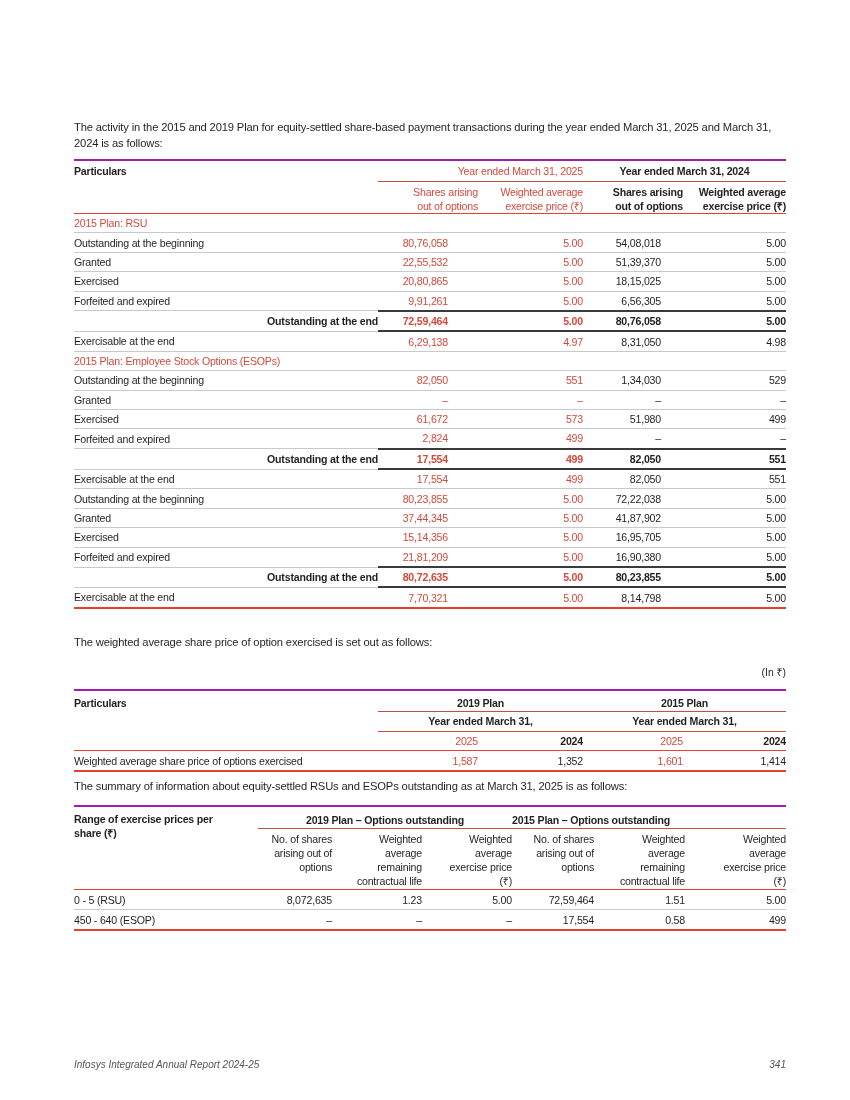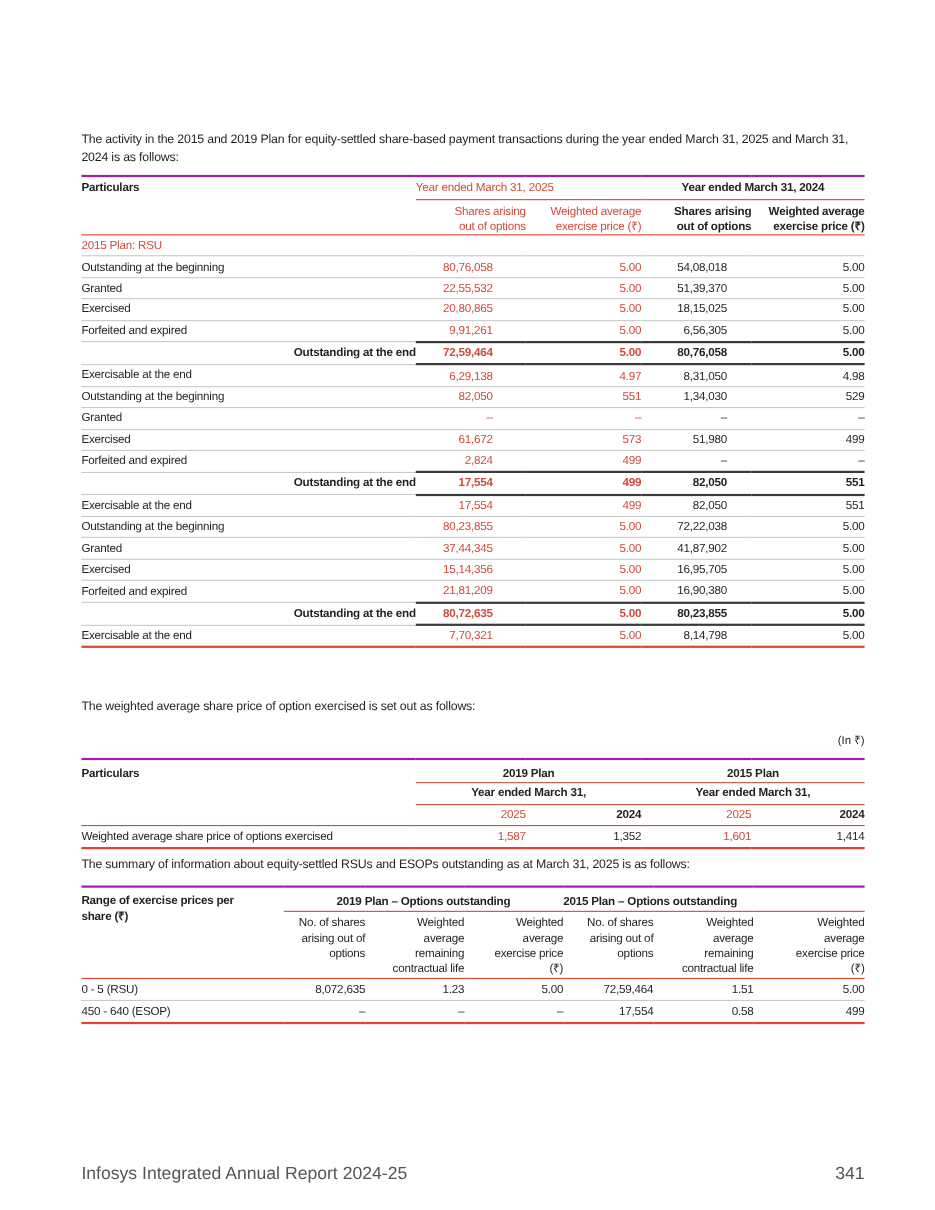--- a/index.html
+++ b/index.html
@@ -14,39 +14,39 @@
   .row td { height: 18.4px; border-bottom: 1px solid #c9c9c9; vertical-align: middle; }
   .num { text-align: right; }
   .bold td { font-weight: bold; text-align: right; }
   .thickabove td.c { border-top: 2px solid #3a3a3a; }
   .thickbelow td.c { border-bottom: 2px solid #3a3a3a; }
   .section td { color: #d14a3c; height: 18.4px; border-bottom: 1px solid #c9c9c9; }
   .hdr td { vertical-align: top; }
   .last td { border-bottom: 2px solid #e3422f; }
   .note { position: absolute; font-size: 11.2px; letter-spacing: -0.15px; }
   .unit { position: absolute; right: 64px; font-size: 10.4px; }
-  .footer { position: absolute; top: 1059px; font-size: 16px; color: #555; }
+  .footer { position: absolute; top: 1059px; font-size: 10px; color: #555; font-style: italic; }
 </style>
 </head>
 <body>
 
 <div class="intro" style="top:119px;">The activity in the 2015 and 2019 Plan for equity-settled share-based payment transactions during the year ended March 31, 2025 and March 31, 2024 is as follows:</div>
 
 <table class="t1">
   <colgroup>
     <col style="width:304px">
       <col style="width:100px">
       <col style="width:105px">
       <col style="width:100px">
       <col style="width:103px">
   </colgroup>
   <tbody>
       <tr class="hdr">
     <td class="topline" style="font-weight:bold;padding-top:4px;">Particulars</td>
-    <td colspan="2" class="topline red" style="text-align:left;padding-top:4px;height:16px;border-bottom:1.5px solid #c2503f;">Year ended March 31, 2025</td>
+    <td colspan="2" class="topline red" style="text-align:right;padding-top:4px;height:16px;border-bottom:1.5px solid #c2503f;">Year ended March 31, 2025</td>
     <td colspan="2" class="topline" style="text-align:center;padding-top:4px;font-weight:bold;border-bottom:1.5px solid #c2503f;">Year ended March 31, 2024</td>
   </tr>
   <tr class="hdr redline">
     <td style="height:30px;"></td>
     <td class="num red" style="padding-top:3px;line-height:14px;"><span>Shares arising</span><br><span>out of options</span></td>
     <td class="num red" style="padding-top:3px;line-height:14px;"><span>Weighted average</span><br><span>exercise price (₹)</span></td>
     <td class="num" style="padding-top:3px;line-height:14px;font-weight:bold;"><span>Shares arising</span><br><span>out of options</span></td>
     <td class="num" style="padding-top:3px;line-height:14px;font-weight:bold;"><span>Weighted average</span><br><span>exercise price (₹)</span></td>
   </tr>
   </tbody>
@@ -88,20 +88,23 @@
         <td class="num c red">5.00</td>
         <td class="num c" style="padding-right: 22px;">80,76,058</td>
         <td class="num c">5.00</td>
       </tr>
       <tr class="row">
         <td>Exercisable at the end</td>
         <td class="num c red" style="padding-right: 30px;">6,29,138</td>
         <td class="num c red">4.97</td>
         <td class="num c" style="padding-right: 22px;">8,31,050</td>
         <td class="num c">4.98</td>
+      </tr>
+      <tr class="section">
+        <td colspan="5">2015 Plan: Employee Stock Options (ESOPs)</td>
       </tr>
       <tr class="row">
         <td>Outstanding at the beginning</td>
         <td class="num c red" style="padding-right: 30px;">82,050</td>
         <td class="num c red">551</td>
         <td class="num c" style="padding-right: 22px;">1,34,030</td>
         <td class="num c">529</td>
       </tr>
       <tr class="row">
         <td>Granted</td>

